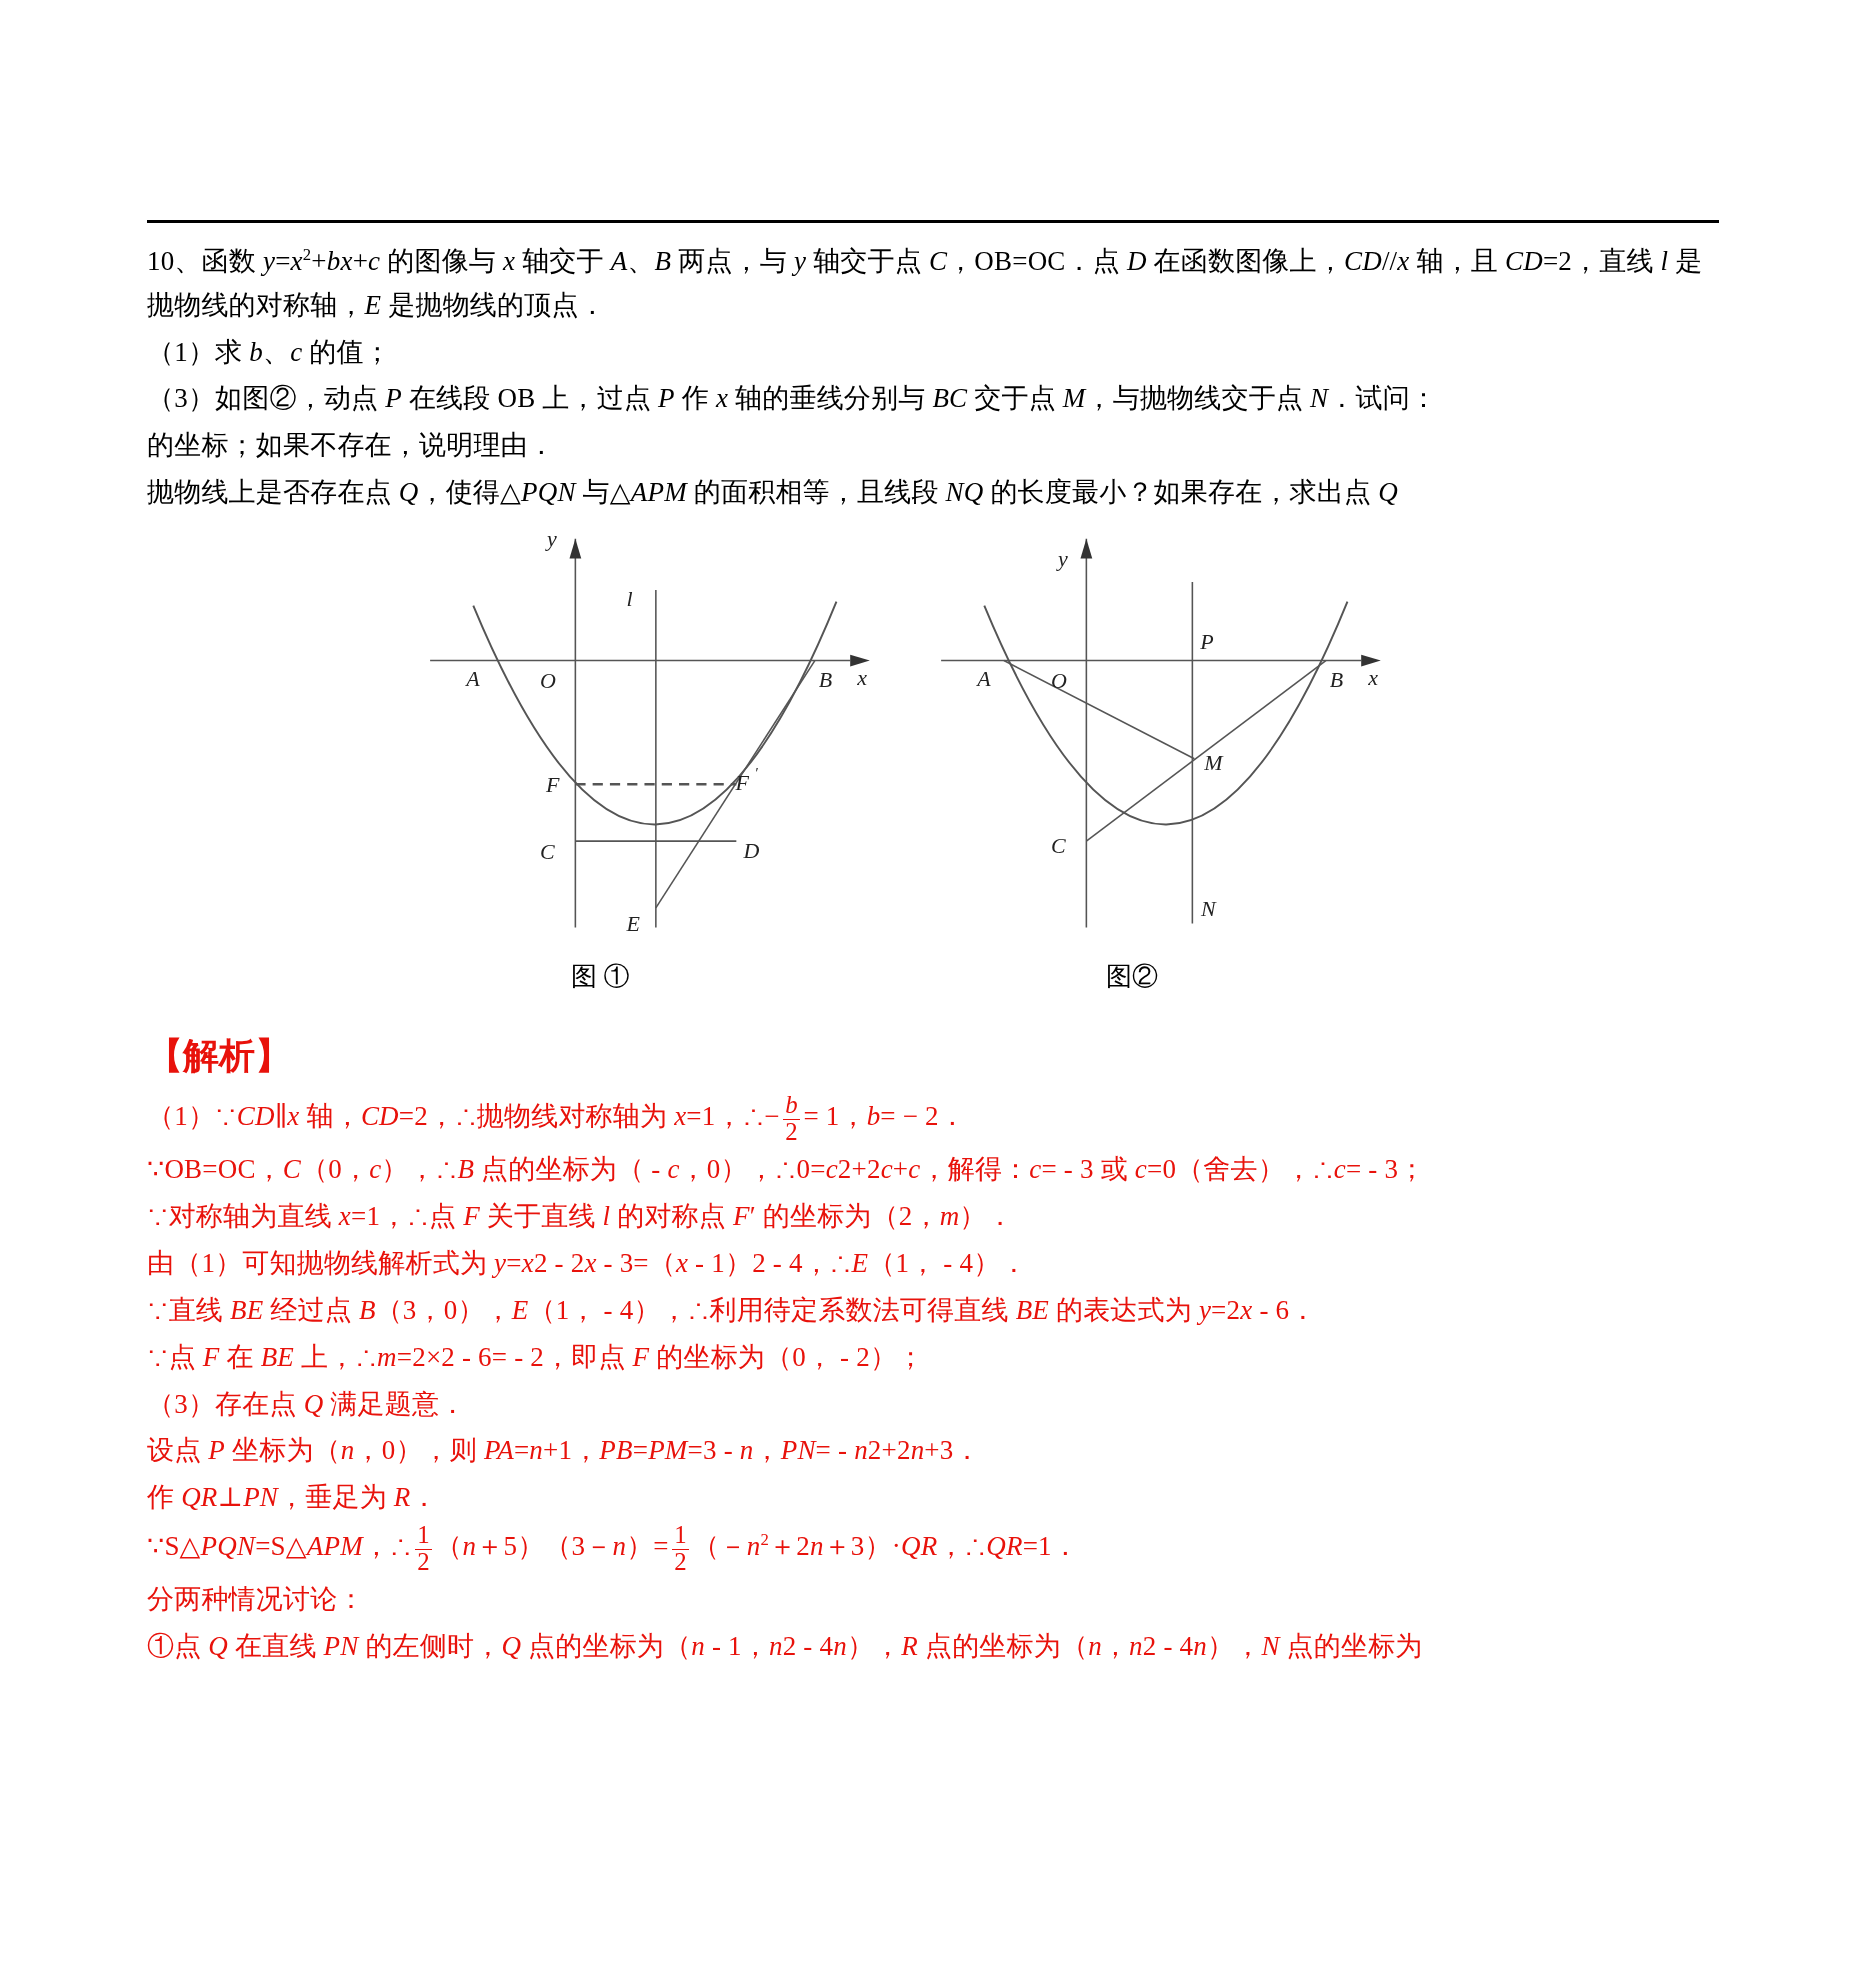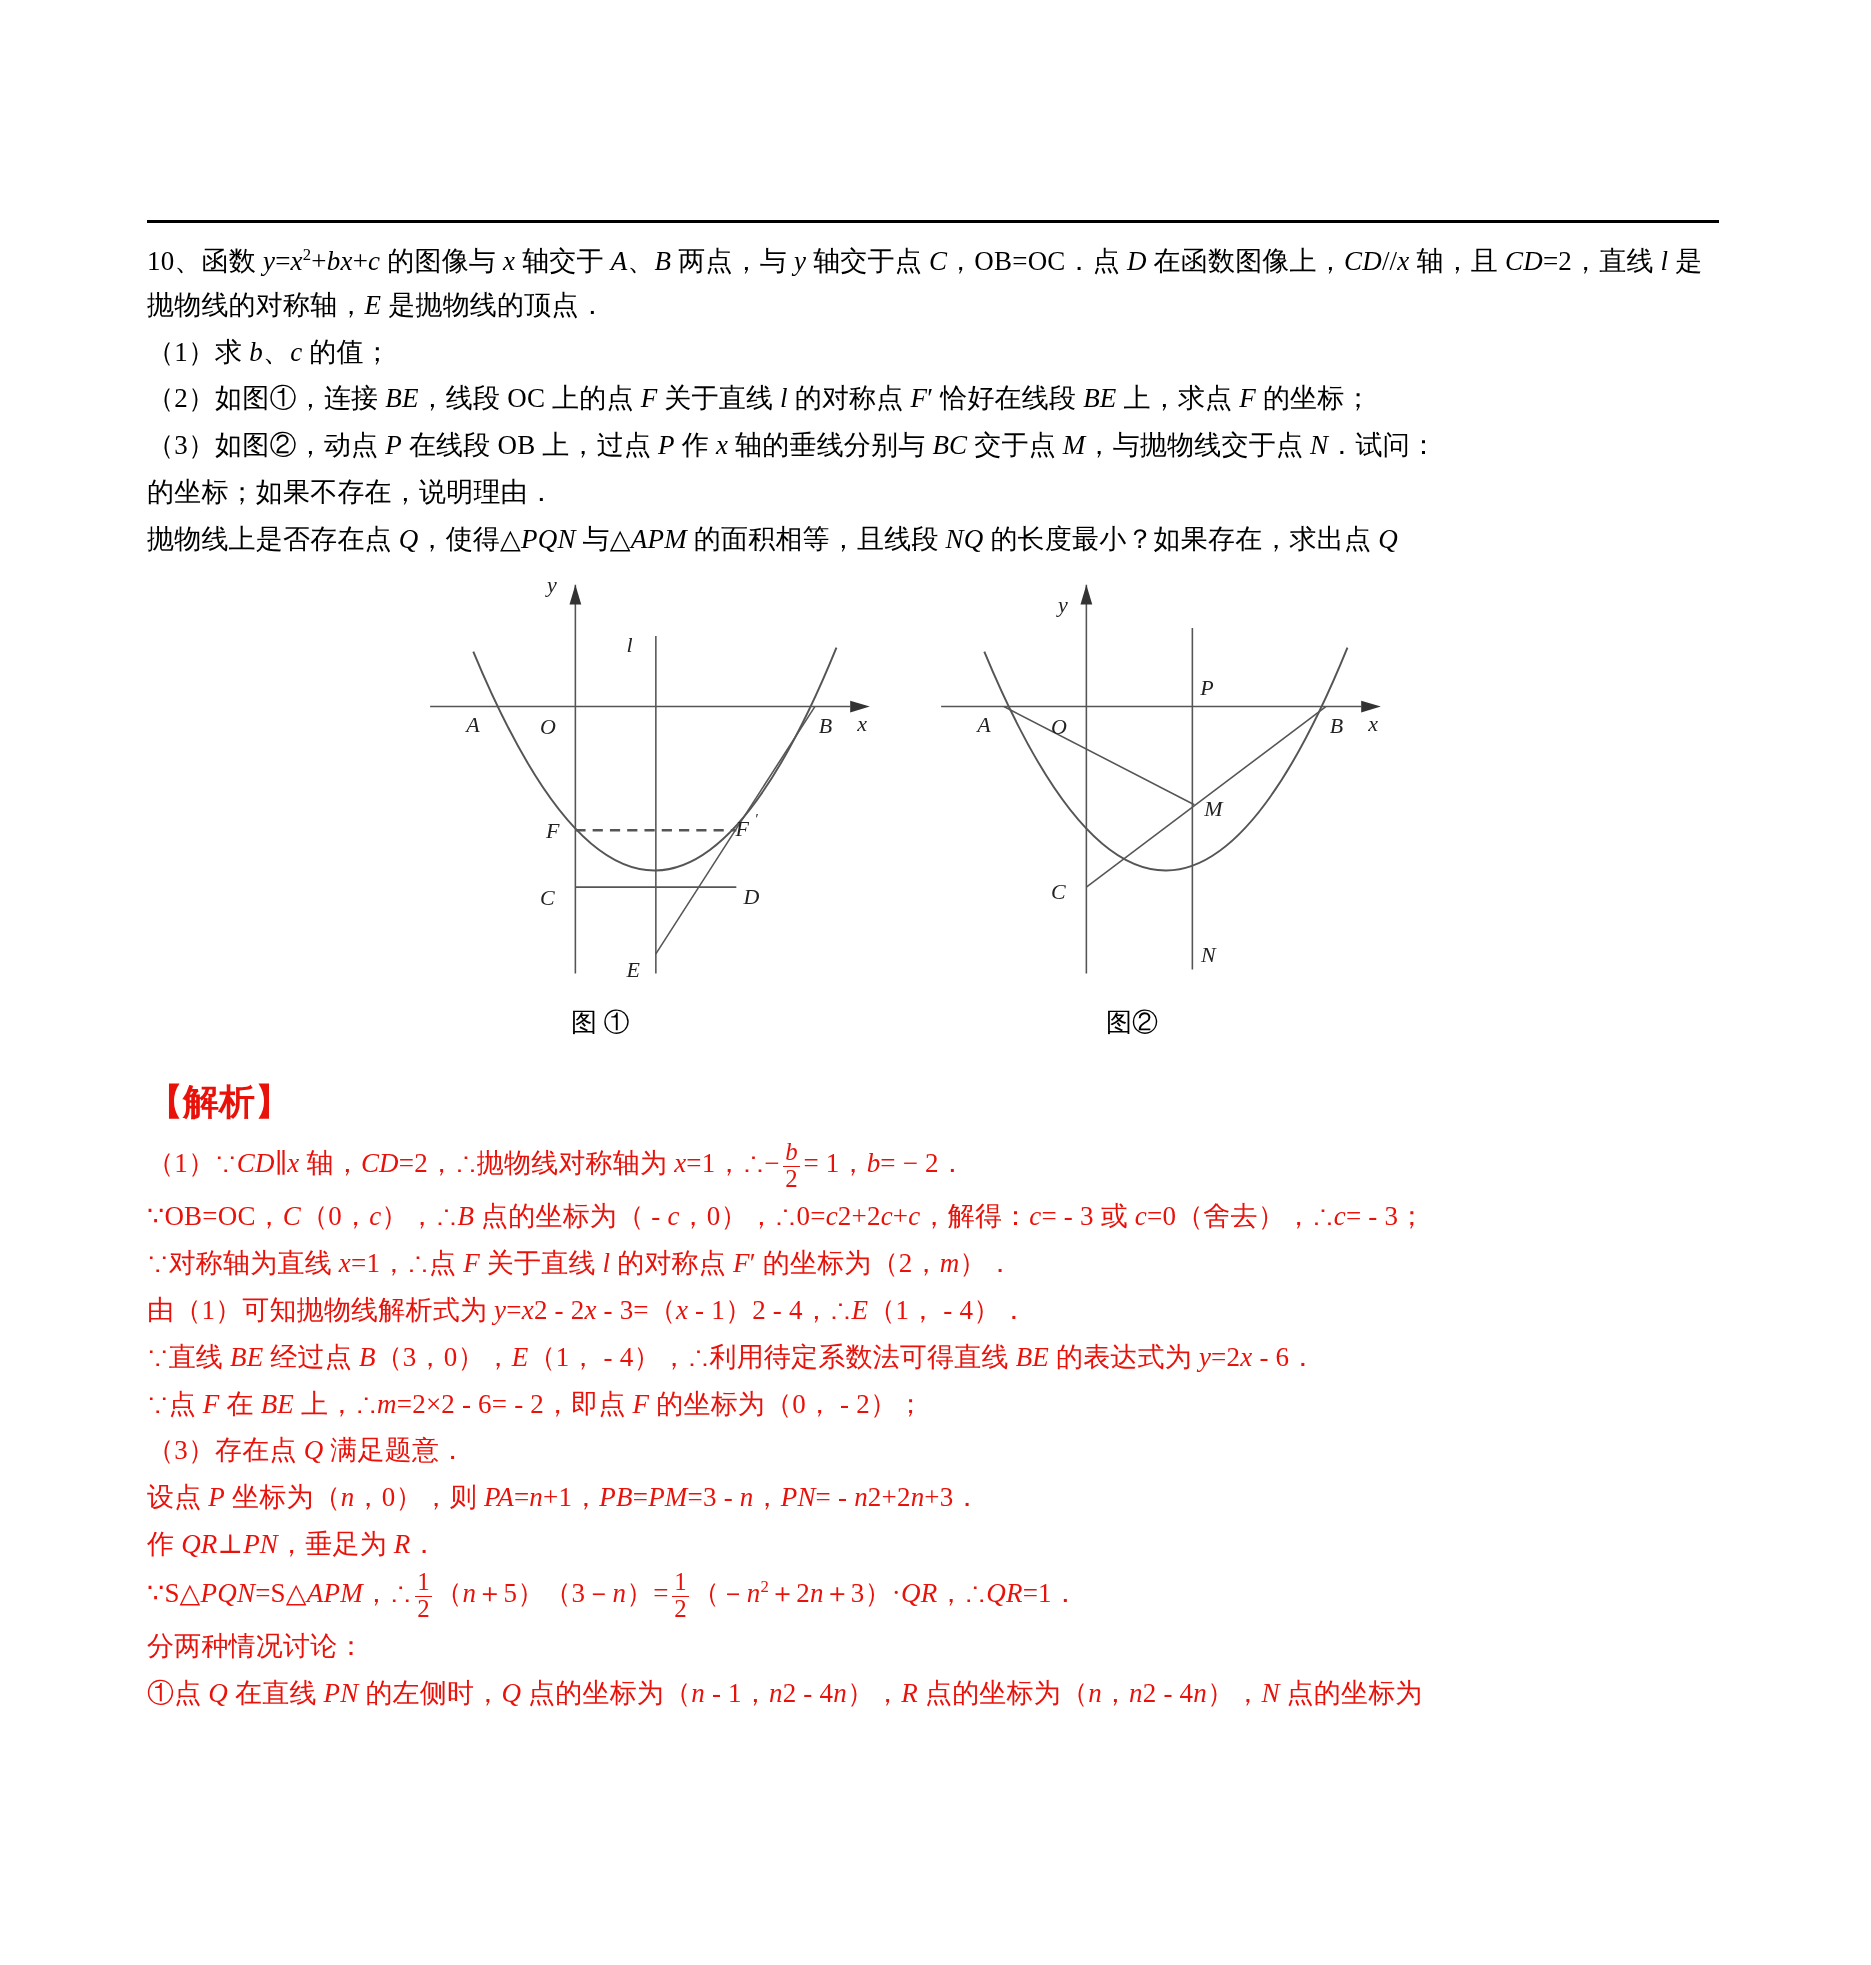--- a/index.html
+++ b/index.html
@@ -93,23 +93,20 @@
     <div class="rule"></div>
 
     <p class="para">
       <span>10、函数 </span><i class="m">y</i>=<i class="m">x</i><sup class="ex">2</sup>+<i class="m">b</i><i class="m">x</i>+<i class="m">c</i><span> 的图像与 </span><i class="m">x</i><span> 轴交于 </span><i class="m">A</i><span>、</span><i class="m">B</i><span> 两点，与 </span><i class="m">y</i><span> 轴交于点 </span><i class="m">C</i><span>，OB=OC．点 </span><i class="m">D</i><span> 在函数图像上，</span><i class="m">CD</i><span>//</span><i class="m">x</i><span> 轴，且 </span><i class="m">CD</i><span>=2，直线 </span><i class="m">l</i><span> 是抛物线的对称轴，</span><i class="m">E</i><span> 是抛物线的顶点．</span>
     </p>
 
     <p class="para sub">
       <span>（1）求 </span><i class="m">b</i><span>、</span><i class="m">c</i><span> 的值；</span>
     </p>
 
-    <p class="para sub">
-      <span>（2）如图①，连接 </span><i class="m">BE</i><span>，线段 </span><span>OC</span><span> 上的点 </span><i class="m">F</i><span> 关于直线 </span><i class="m">l</i><span> 的对称点 </span><i class="m">F</i>′<span> 恰好在线段 </span><i class="m">BE</i><span> 上，求点 </span><i class="m">F</i><span> 的坐标；</span>
-    </p>
 
     <p class="para sub">
       <span>（3）如图②，动点 </span><i class="m">P</i><span> 在线段 </span><span>OB</span><span> 上，过点 </span><i class="m">P</i><span> 作 </span><i class="m">x</i><span> 轴的垂线分别与 </span><i class="m">BC</i><span> 交于点 </span><i class="m">M</i><span>，与抛物线交于点 </span><i class="m">N</i><span>．试问：</span>
     </p>
     <p class="para sub">
       <span>的坐标；如果不存在，说明理由．</span>
     </p>
     <p class="para sub">
       <span>抛物线上是否存在点 </span><i class="m">Q</i><span>，使得△</span><i class="m">PQN</i><span> 与△</span><i class="m">APM</i><span> 的面积相等，且线段 </span><i class="m">NQ</i><span> 的长度最小？如果存在，求出点 </span><i class="m">Q</i>
     </p>

